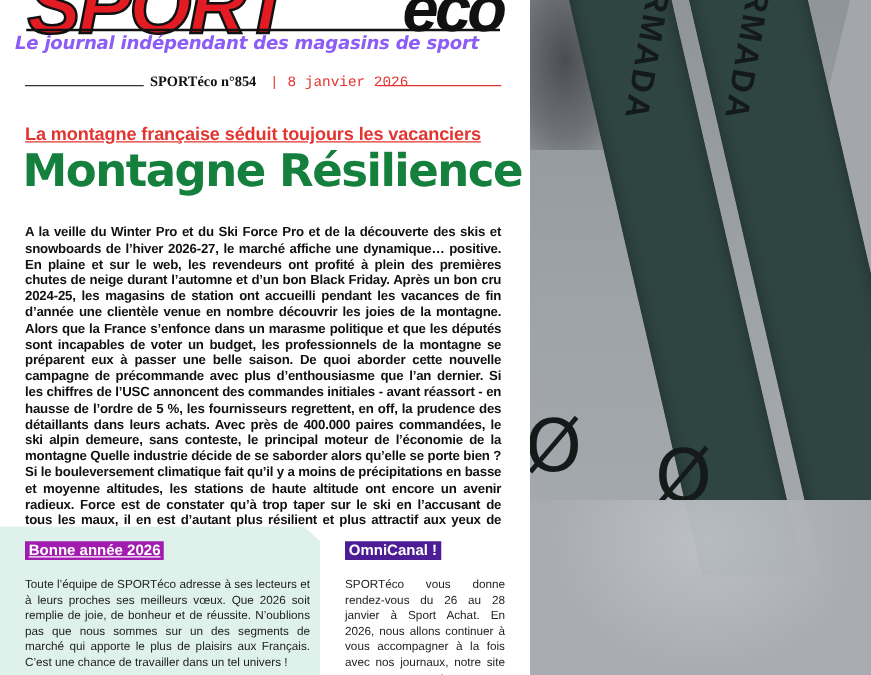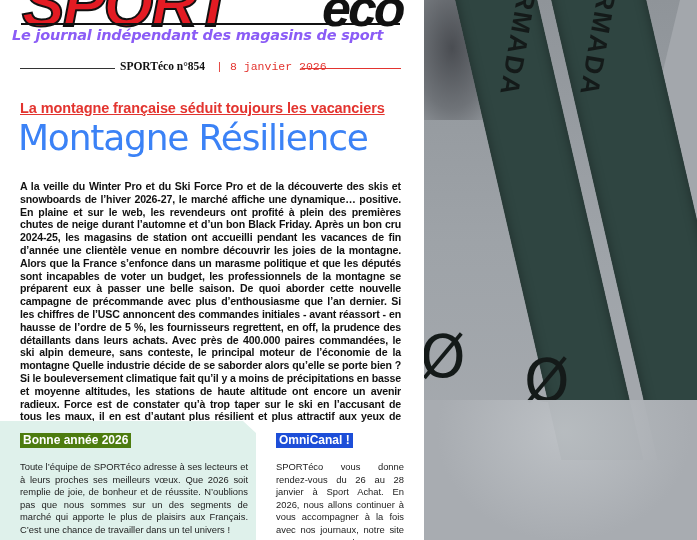--- a/index.html
+++ b/index.html
@@ -41,42 +41,42 @@
   .issue-sep { position: absolute; left: 198px; top: 0; font-size: 11px; color: #e3342f; font-family: "Liberation Sans", sans-serif; }
   .issue-date { position: absolute; left: 210px; top: 0; font-family: Liberation Mono, monospace; font-size: 11.5px; color: #e3342f; }
 
   .kicker {
     position: absolute; left: 20px; top: 100px;
     font-family: "Liberation Sans", sans-serif; font-weight: bold; font-size: 14.5px;
     color: #e3342f; white-space: nowrap; letter-spacing: -0.1px; text-decoration: underline;
   }
   .headline {
     position: absolute; left: 18px; top: 118px;
-    font-family: "DejaVu Sans", sans-serif; font-weight: normal; font-size: 36px;
-    color: #3b82f6; white-space: nowrap; letter-spacing: -1.2px; line-height: 1.1;
+    font-family: "DejaVu Sans", sans-serif; font-weight: bold; font-size: 36px;
+    color: #15803d; white-space: nowrap; letter-spacing: -1.2px; line-height: 1.1;
   }
 
   .body-text {
     position: absolute; left: 20px; top: 180px; width: 381px;
     font-family: "Liberation Sans", sans-serif; font-weight: bold; font-size: 10.6px;
     line-height: 12.8px; color: #111; text-align: justify; letter-spacing: -0.15px;
   }
 
   .box-green {
     position: absolute; left: 0; top: 421px; width: 256px; height: 119px;
     background: #dff1eb;
     clip-path: polygon(0 0, 243px 0, 256px 12px, 256px 100%, 0 100%);
   }
   .tag {
     position: absolute; display: inline-block; color: #fff;
     font-family: "Liberation Sans", sans-serif; font-weight: bold; font-size: 12px;
     padding: 1px 3px; line-height: 13px; white-space: nowrap;
   }
-  .tag-green { left: 20px; top: 433px; background: #4d7c0f; }
-  .tag-red { left: 276px; top: 433px; background: #1d4ed8; }
+  .tag-green { left: 20px; top: 433px; background: #a21caf; text-decoration: underline; }
+  .tag-red { left: 276px; top: 433px; background: #4c1d95; }
 
   .box-text {
     position: absolute; font-family: "Liberation Sans", sans-serif; font-size: 9.4px;
     line-height: 12.6px; color: #222; text-align: justify;
   }
   .box-text.green { left: 20px; top: 461px; width: 228px; }
   .box-text.red { left: 276px; top: 461px; width: 128px; }
 
   
   .photo {

